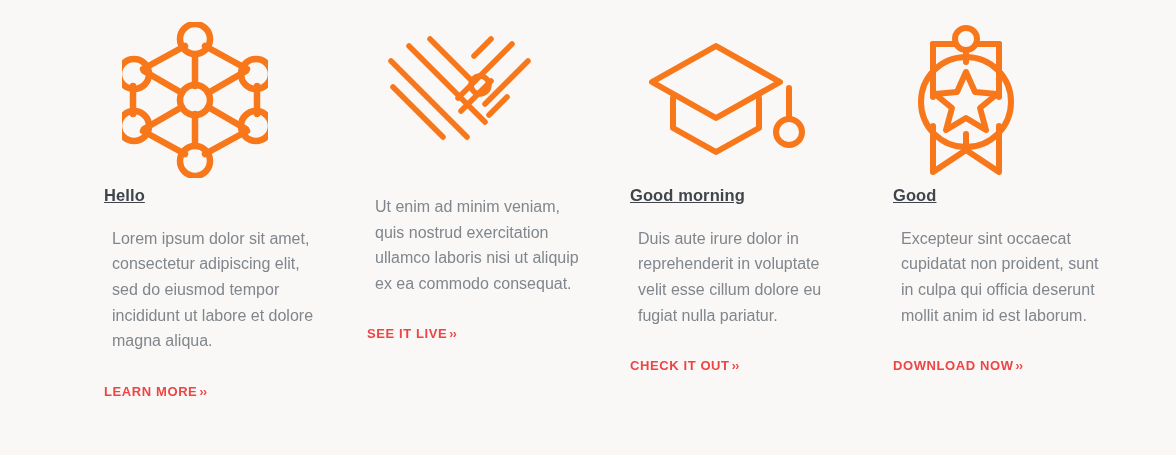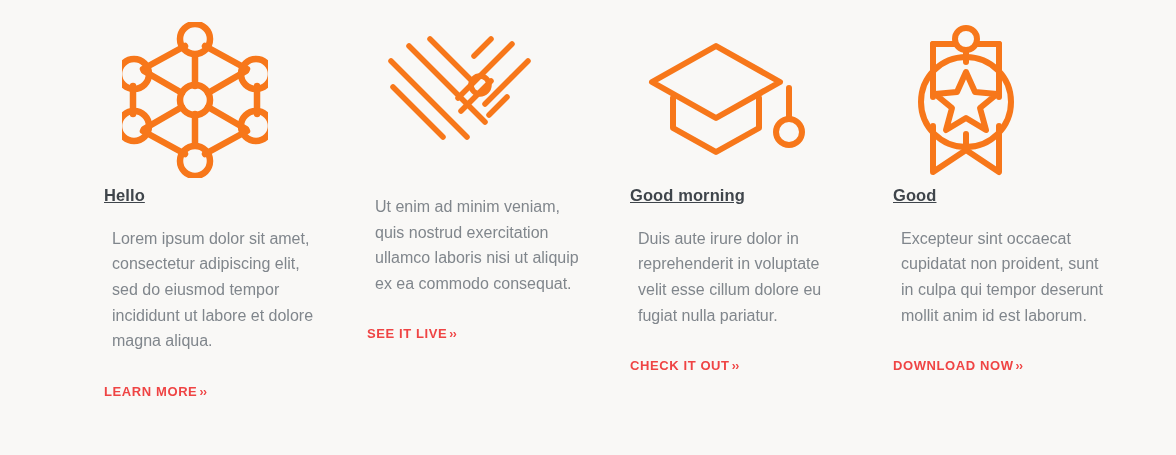--- a/index.html
+++ b/index.html
@@ -175,18 +175,18 @@
         <circle cx="55" cy="17" r="11"></circle>
         <line x1="55" y1="28" x2="55" y2="40"></line>
 
         <circle cx="55" cy="80" r="45"></circle>
 
         <path d="M55 50 L64 70 L86 72 L69 86 L75 108 L55 96 L35 108 L41 86 L24 72 L46 70 Z"></path>
       </svg>
     </div>
     <div class="text-block">
       <div class="feature-title">Good</div>
-      <p class="feature-body">Excepteur sint occaecat cupidatat non proident, sunt in culpa qui tempor deserunt mollit anim id est laborum.</p>
+      <p class="feature-body">Excepteur sint occaecat cupidatat non proident, sunt in culpa qui officia deserunt mollit anim id est laborum.</p>
       <a class="feature-link" href="#"><span>DOWNLOAD NOW</span><span class="chev">››</span></a>
     </div>
   </div>
 
 </div>
 
 </body></html>

